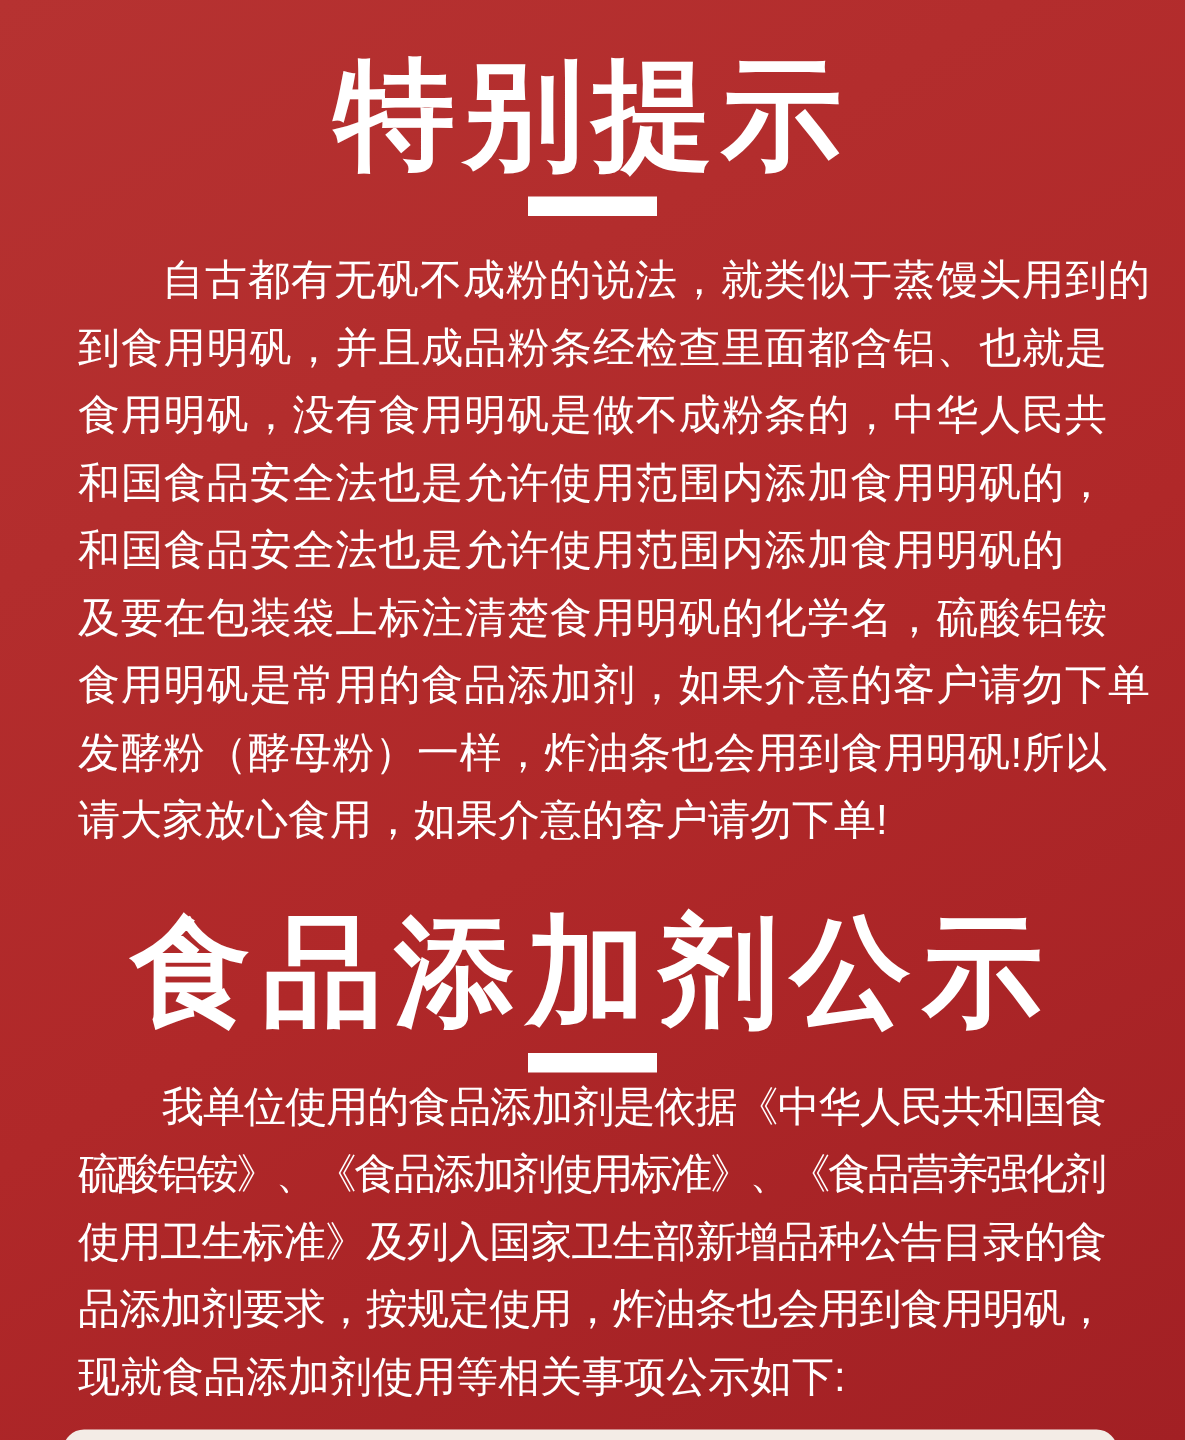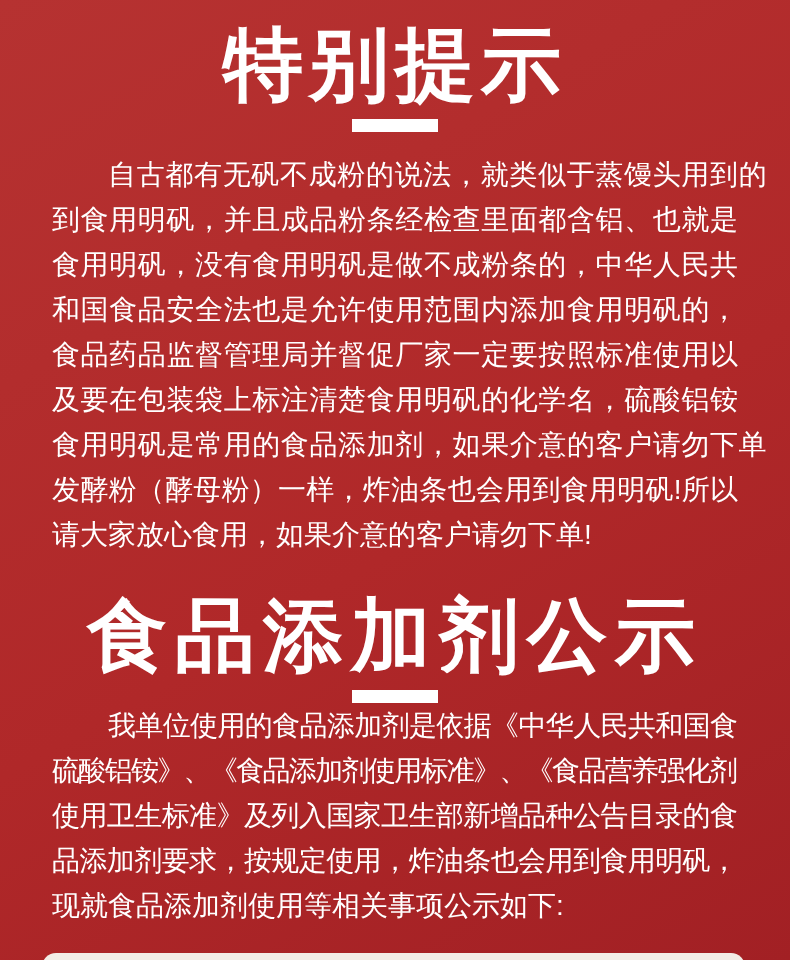--- a/index.html
+++ b/index.html
@@ -17,21 +17,21 @@
     margin: 0;
     text-align: center;
     font-family: "DejaVu Serif", "Liberation Serif", serif;
     font-weight: 700;
     color: var(--text-color, #ffffff);
     font-size: 80px;
     line-height: 92px;
     letter-spacing: 6px;
     white-space: nowrap;
   }
-  .t1 { padding-top: 18px; }
+  .t1 { padding-top: 30px; }
   .t2 { padding-top: 32px; letter-spacing: 8px; }
   .divider {
     width: 86px; height: 13px;
     margin: 9px auto 0 auto;
     background: var(--divider-color, #ffffff);
   }
   .para {
     margin: 0 52px;
     font-size: 28px;
     line-height: 45px;
@@ -62,21 +62,21 @@
 
   <section>
     <h1 class="title t1">特别提示</h1>
     <div class="divider"></div>
 
     <div class="para para1">
       <div class="pline first jfit"><span style="letter-spacing: 0.666667px;">自古都有无矾不成粉的说法，就类似于蒸馒头用到的</span></div>
       <div class="pline jfit"><span style="letter-spacing: 0.608696px;">到食用明矾，并且成品粉条经检查里面都含铝、也就是</span></div>
       <div class="pline jfit"><span style="letter-spacing: 0.608696px;">食用明矾，没有食用明矾是做不成粉条的，中华人民共</span></div>
       <div class="pline jfit"><span style="letter-spacing: 0.608696px;">和国食品安全法也是允许使用范围内添加食用明矾的，</span></div>
-      <div class="pline jfit"><span style="letter-spacing: 0.608696px;">食品药品监督管理局并督促厂家一定要按照标准使用以</span></div>
+      <div class="pline jfit"><span style="letter-spacing: 0.608696px;">和国食品安全法也是允许使用范围内添加食用明矾的</span></div>
       <div class="pline jfit"><span style="letter-spacing: 0.608696px;">及要在包装袋上标注清楚食用明矾的化学名，硫酸铝铵</span></div>
       <div class="pline jfit"><span style="letter-spacing: 0.608696px;">食用明矾是常用的食品添加剂，如果介意的客户请勿下单</span></div>
       <div class="pline jfit"><span style="letter-spacing: 0.259115px;">发酵粉（酵母粉）一样，炸油条也会用到食用明矾!所以</span></div>
       <div class="pline"><span>请大家放心食用，如果介意的客户请勿下单!</span></div>
     </div>
   </section>
 
   <section>
     <h1 class="title t2">食品添加剂公示</h1>
     <div class="divider"></div>

